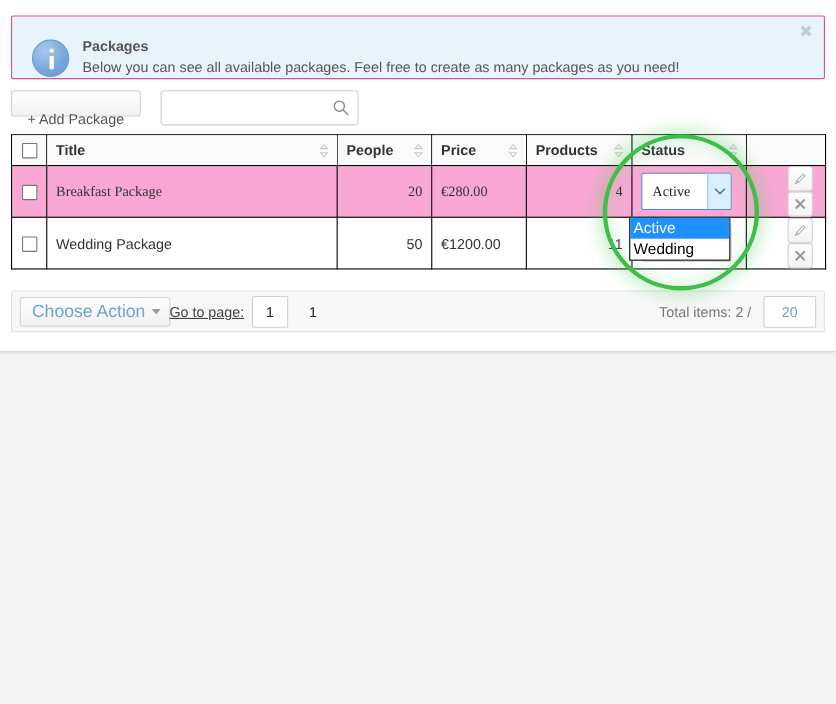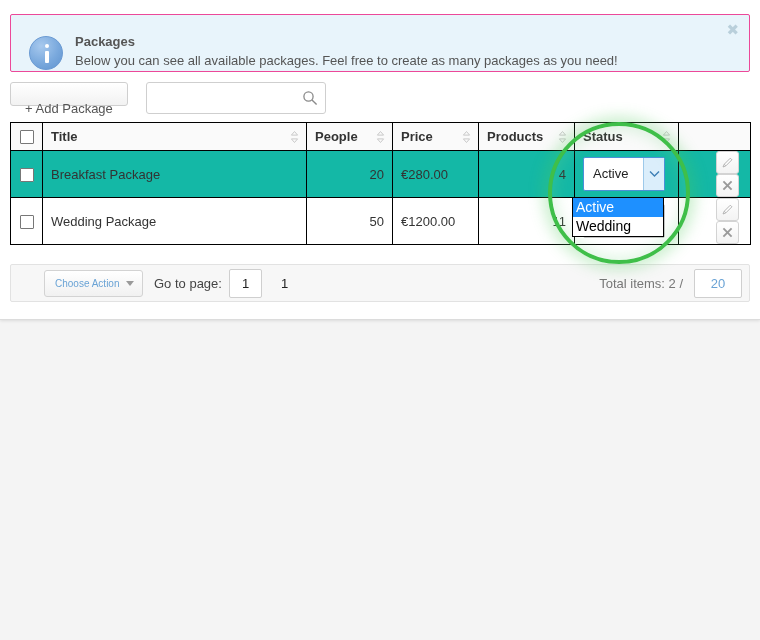--- a/index.html
+++ b/index.html
@@ -118,21 +118,21 @@
   th.c-status { width:104px; }
   th.c-act    { width:72px; }
 
   .sort-ico {
     position:absolute; right:7px; top:50%;
     transform:translateY(-50%);
     width:9px; height:13px;
     opacity:.45;
   }
   #pkg-table tbody td { height:46px; padding:0 8px; color:#333; }
-  tr.row-hl td { background:#14b8a6; }
+  tr.row-hl td { background:#f9a8d4;font-family:Liberation Serif, serif; }
   tr.row-plain td { background:#ffffff; }
   td.num { text-align:right; }
   .cb {
     display:inline-block; width:14px; height:14px;
     background:#fff; border:1px solid #777; border-radius:1px;
     vertical-align:middle; cursor:pointer;
   }
 
   
   .act-btn {
@@ -214,34 +214,33 @@
     background:#f7f7f7;
     border:1px solid #e2e2e2;
     border-radius:2px;
   }
   #choose-action-btn {
     position:absolute; left:7px; top:5px;
     height:27px; padding:0 22px 0 10px;
     line-height:25px;
     background:linear-gradient(#ffffff,#f1f1f1);
     border:1px solid #d3d3d3; border-radius:3px;
-    font-size:10px; color:#6aa3d5; cursor:pointer;
+    font-size:16px; color:#6aa3d5; cursor:pointer;
     white-space:nowrap;
-    margin-left:26px;
   }
   #choose-action-btn .caret {
     position:absolute; right:8px; top:10px;
     width:0; height:0;
     border-left:4px solid transparent;
     border-right:4px solid transparent;
     border-top:5px solid #9a9a9a;
   }
   #goto-label {
     position:absolute; left:143px; top:11px;
-    font-size:13px; color:#444;
+    font-size:13px; color:#444;text-decoration:underline;
   }
   #page-input {
     position:absolute; left:218px; top:4px;
     width:33px; height:29px;
     text-align:center;
     border:1px solid #cfcfcf; border-radius:2px;
     background:#fff;
     font-family:"Liberation Sans", sans-serif; font-size:13px; color:#222;
     outline:none;
   }

